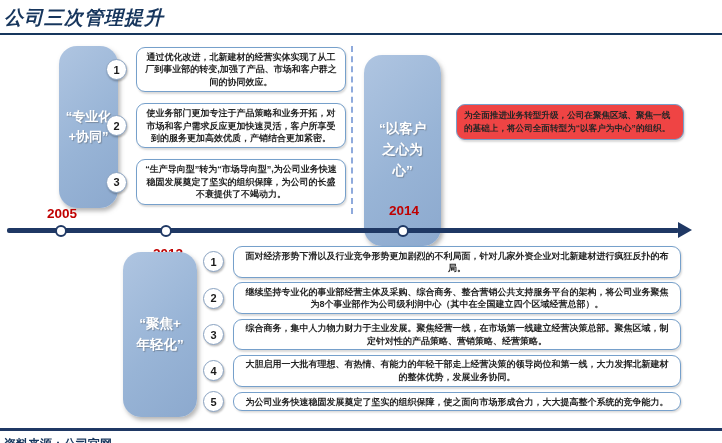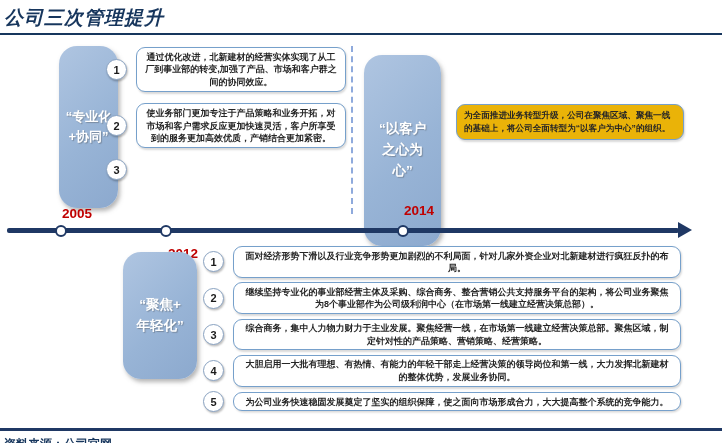--- a/index.html
+++ b/index.html
@@ -33,21 +33,21 @@
     position:absolute;border-radius:18px;
     background:linear-gradient(135deg,#AFC5E1 0%,#98B4D6 55%,#8CA9CE 100%);
     box-shadow:2px 3px 4px rgba(110,110,110,.5);
     color:#ffffff;font-weight:bold;text-align:center;
     display:flex;align-items:center;justify-content:center;
     white-space:pre-line;text-shadow:1px 1px 1px rgba(60,60,60,.35);
     line-height:1.55;
   }
   .pill-2005{left:39px;top:46px;width:59px;height:162px;font-size:13px;margin-left:20px;}
   .pill-2014{left:364px;top:55px;width:77px;height:191px;font-size:13.5px;}
-  .pill-2012{left:123px;top:252px;width:74px;height:127px;font-size:13.5px;}
+  .pill-2012{left:123px;top:252px;width:74px;height:165px;font-size:13.5px;}
 
   
   .items{position:absolute;display:flex;flex-direction:column;}
   .items-2005{left:106px;top:47px;width:240px;gap:11px;}
   .items-2012{left:203px;top:246px;width:478px;gap:4.5px;}
   .item-row{display:flex;align-items:center;gap:9px;}
   .num-circle{
     flex:0 0 auto;width:19px;height:19px;border-radius:50%;
     border:1px solid #8AA3C2;background:#ffffff;
     display:flex;align-items:center;justify-content:center;
@@ -57,40 +57,40 @@
   .callout{
     flex:1 1 auto;background:#ffffff;border:1px solid #76A0CB;border-radius:9px;
     font-size:9px;font-weight:bold;color:#262626;line-height:1.38;text-align:center;
     box-shadow:1px 1.5px 2px rgba(0,0,0,.15);
   }
   .items-2005 .callout{padding:3px 7px;}
   .items-2012 .callout{padding:2.5px 8px;}
 
   .callout-2014{
     position:absolute;left:456px;top:104px;width:228px;min-height:34px;
-    background:#eab308;border:1px solid #76A0CB;border-radius:9px;
+    background:#ef4444;border:1px solid #76A0CB;border-radius:9px;
     box-shadow:1px 1.5px 2px rgba(0,0,0,.15);
     font-size:8.6px;font-weight:bold;color:#262626;line-height:1.5;text-align:left;
     display:flex;align-items:center;padding:4px 7px;box-sizing:border-box;
   }
 
   
   .timeline-bar{position:absolute;left:7px;top:228px;width:672px;height:5px;background:#1F3864;border-radius:2px;}
   .timeline-arrow{
     position:absolute;left:678px;top:222px;width:0;height:0;
     border-left:14px solid #1F3864;border-top:8.5px solid transparent;border-bottom:8.5px solid transparent;
   }
   .tl-marker{
     position:absolute;top:224.5px;width:8px;height:8px;border-radius:50%;
     background:#ffffff;border:2.5px solid #1F3864;
   }
   .marker-2005{left:55px;}
   .marker-2012{left:160px;}
   .marker-2014{left:397px;}
-  .year-label{position:absolute;font-size:13.5px;font-weight:bold;color:#C00000;width:60px;text-align:right;}
+  .year-label{position:absolute;font-size:13.5px;font-weight:bold;color:#C00000;width:60px;text-align:center;}
   .year-2005{left:32px;top:206px;}
   .year-2012{left:138px;top:246px;}
   .year-2014{left:374px;top:203px;}
 </style>
 </head>
 <body>
 
 <div class="page">
 
   <div class="page-title">公司三次管理提升</div>
@@ -104,20 +104,21 @@
       <div class="item-row">
         <div class="num-circle">1</div>
         <div class="callout">通过优化改进，北新建材的经营实体实现了从工厂到事业部的转变,加强了产品、市场和客户群之间的协同效应。</div>
       </div>
       <div class="item-row">
         <div class="num-circle">2</div>
         <div class="callout">使业务部门更加专注于产品策略和业务开拓，对市场和客户需求反应更加快速灵活，客户所享受到的服务更加高效优质，产销结合更加紧密。</div>
       </div>
       <div class="item-row">
         <div class="num-circle">3</div>
+        <div class="callout">“生产导向型”转为“市场导向型”,为公司业务快速稳固发展奠定了坚实的组织保障，为公司的长盛不衰提供了不竭动力。</div>
       </div>
     </div>
 
   <div class="pill pill-2014">“以客户
 之心为
 心”</div>
   <div class="callout-2014">为全面推进业务转型升级，公司在聚焦区域、聚焦一线的基础上，将公司全面转型为“以客户为中心”的组织。</div>
 
   <div class="timeline-bar"></div>
   <div class="timeline-arrow"></div>
@@ -130,21 +131,21 @@
 
   <div class="pill pill-2012">“聚焦+
 年轻化”</div>
   <div class="items items-2012" id="items-2012">
       <div class="item-row">
         <div class="num-circle">1</div>
         <div class="callout">面对经济形势下滑以及行业竞争形势更加剧烈的不利局面，针对几家外资企业对北新建材进行疯狂反扑的布局。</div>
       </div>
       <div class="item-row">
         <div class="num-circle">2</div>
-        <div class="callout">继续坚持专业化的事业部经营主体及采购、综合商务、整合营销公共支持服务平台的架构，将公司业务聚焦为8个事业部作为公司级利润中心（在市场第一线建立经营决策总部）。</div>
+        <div class="callout">继续坚持专业化的事业部经营主体及采购、综合商务、整合营销公共支持服务平台的架构，将公司业务聚焦为8个事业部作为公司级利润中心（其中在全国建立四个区域经营总部）。</div>
       </div>
       <div class="item-row">
         <div class="num-circle">3</div>
         <div class="callout">综合商务，集中人力物力财力于主业发展。聚焦经营一线，在市场第一线建立经营决策总部。聚焦区域，制定针对性的产品策略、营销策略、经营策略。</div>
       </div>
       <div class="item-row">
         <div class="num-circle">4</div>
         <div class="callout">大胆启用一大批有理想、有热情、有能力的年轻干部走上经营决策的领导岗位和第一线，大力发挥北新建材的整体优势，发展业务协同。</div>
       </div>
       <div class="item-row">

